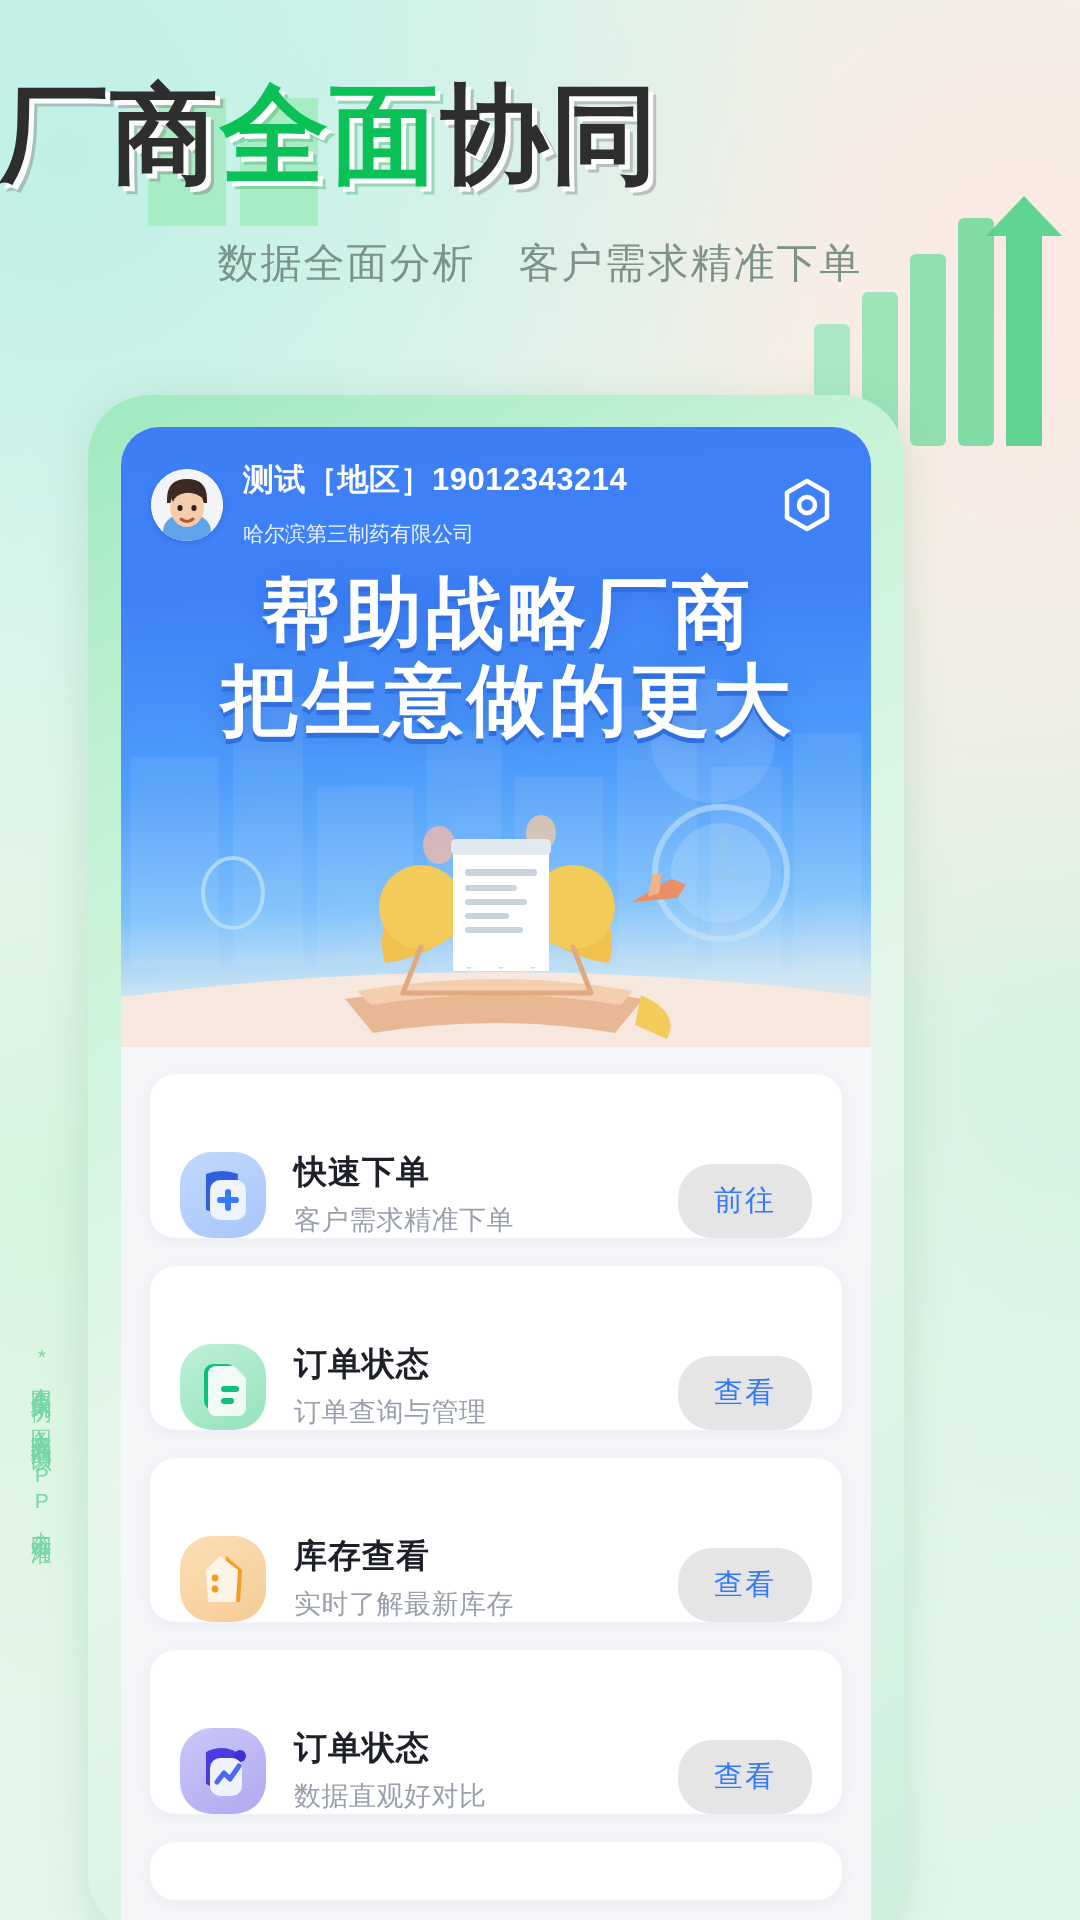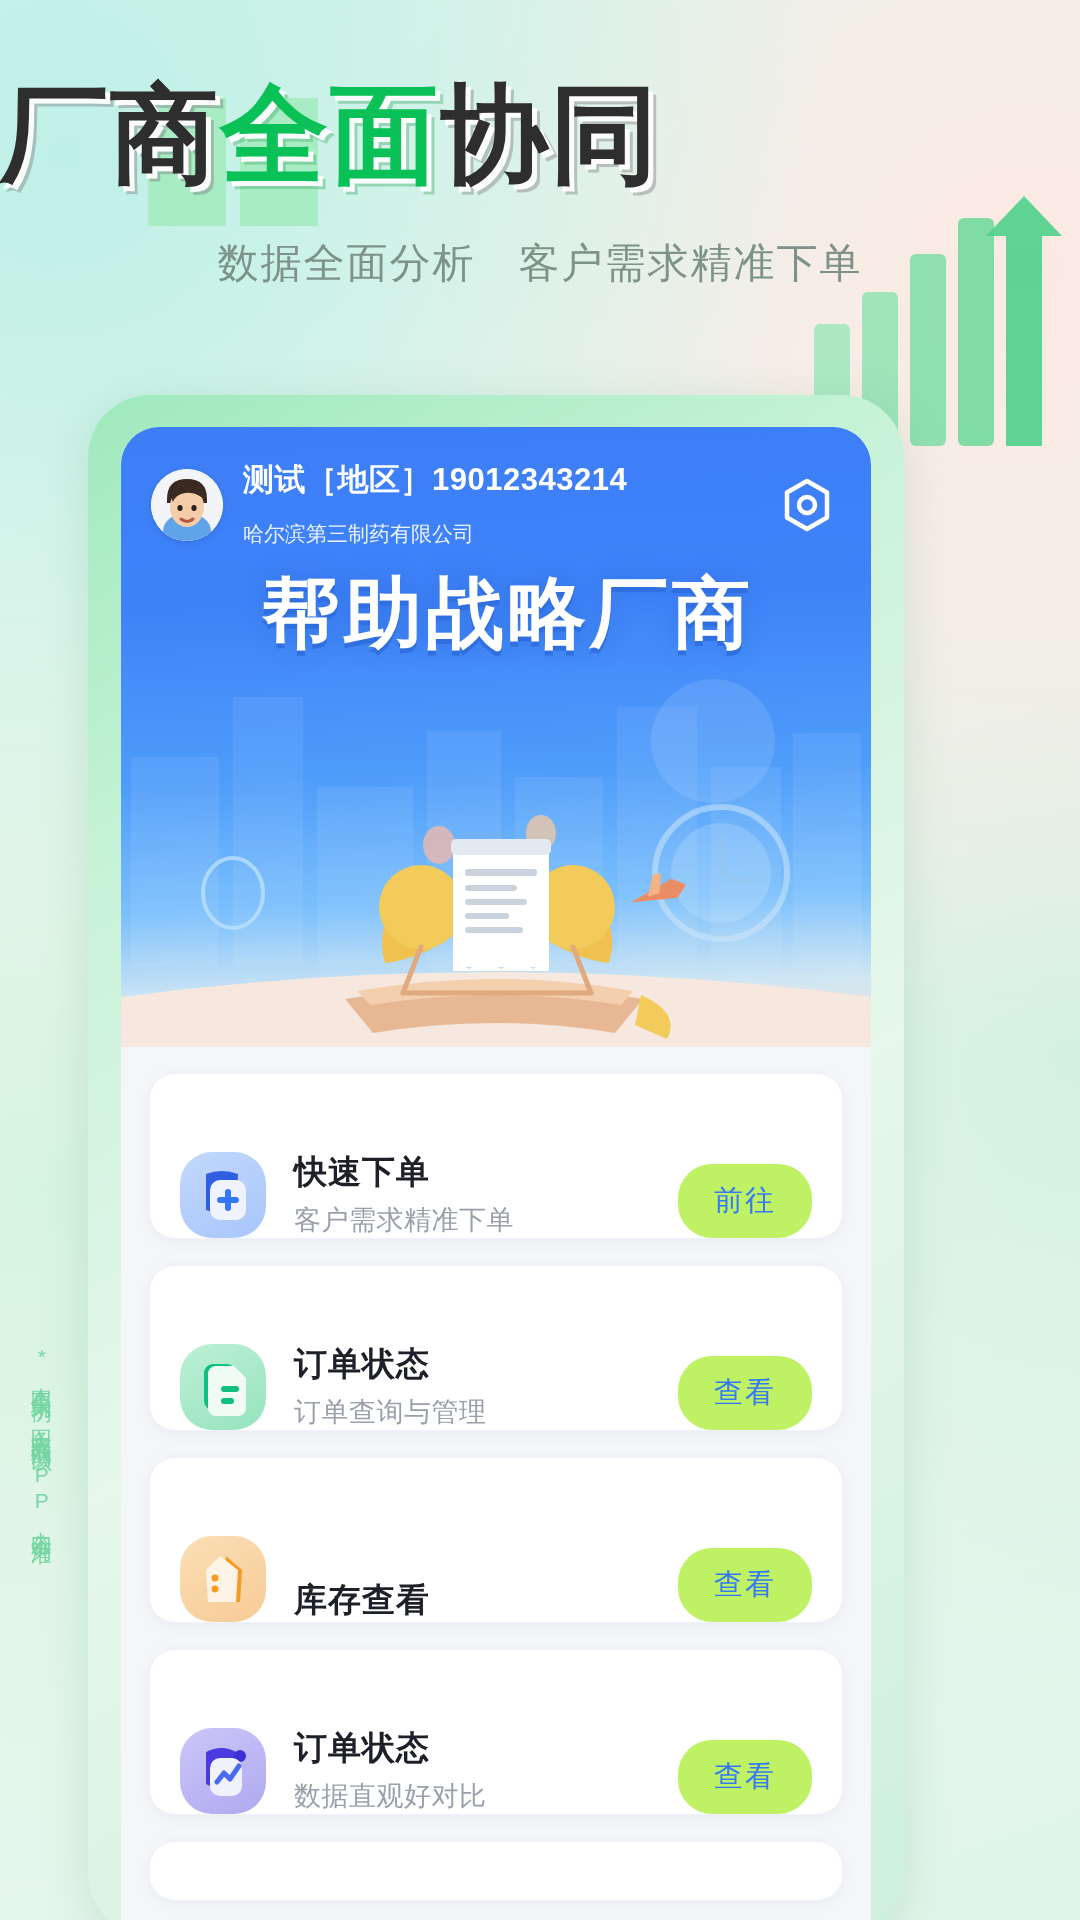--- a/index.html
+++ b/index.html
@@ -94,21 +94,21 @@
     background:#ffffff; border-radius:26px; height:166px;
     display:flex; align-items:flex-end; padding:0 30px; margin-bottom:26px;
     box-shadow:0 3px 14px rgba(130,150,190,.10);
     border:1px solid #eef2f9;
   }
   .card-icon { width:86px; height:86px; border-radius:32px; flex:0 0 auto; position:relative; overflow:hidden; }
   .card-text { margin-left:28px; flex:1 1 auto; }
   .card-title { font-size:33px; font-weight:700; color:#1d2029; line-height:1.3; letter-spacing:1px; }
   .card-sub { font-size:27px; color:#9aa0ab; margin-top:9px; line-height:1.3; letter-spacing:.5px; }
   .card-btn {
-    flex:0 0 auto; background:#bef264; color:#3579f6; border-radius:34px;
+    flex:0 0 auto; background:#e5e5e5; color:#3579f6; border-radius:34px;
     padding:17px 36px; font-size:29px; letter-spacing:2px; border:none;
     font-family:"Liberation Sans","DejaVu Sans",sans-serif;
   }
 </style>
 </head>
 <body>
 
 <svg class="arrow-deco" viewBox="0 0 260 250">
   <rect x="8" y="128" width="36" height="122" rx="6" fill="#9fe6bd" opacity=".85"></rect>
   <rect x="56" y="96" width="36" height="154" rx="6" fill="#8fe2b2" opacity=".85"></rect>
@@ -173,20 +173,21 @@
       <div class="gear-btn">
         <svg viewBox="0 0 56 56" width="56" height="56">
           <path d="M28 4 L48 15.5 L48 40.5 L28 52 L8 40.5 L8 15.5 Z" fill="none" stroke="#ffffff" stroke-width="4.5" stroke-linejoin="round"></path>
           <circle cx="28" cy="28" r="8" fill="none" stroke="#ffffff" stroke-width="4.5"></circle>
         </svg>
       </div>
     </div>
 
     <div class="banner-slogan">
       <div>帮助战略厂商</div>
+      <div>把生意做的更大</div>
     </div>
 
     <svg class="banner-art" viewBox="0 0 750 260" preserveAspectRatio="xMidYMax meet">
 
       <path d="M0 210 Q375 160 750 210 L750 260 L0 260 Z" fill="#f6e8de"></path>
 
       <g opacity=".75">
         <ellipse cx="112" cy="106" rx="30" ry="35" fill="none" stroke="#bfe3fb" stroke-width="4"></ellipse>
         <ellipse cx="318" cy="58" rx="16" ry="19" fill="#f6b9a8"></ellipse>
         <ellipse cx="420" cy="46" rx="15" ry="18" fill="#f6c8a0"></ellipse>
@@ -270,20 +271,21 @@
       <div class="card-icon" style="background:linear-gradient(150deg,#fbdfb6,#f6cb95);">
         <svg viewBox="0 0 86 86" width="86" height="86">
           <path d="M46 20 L62 34 L60 66 L44 66 Z" fill="#f79a1e"></path>
           <path d="M40 20 L58 34 L56 66 L28 66 L26 34 Z" fill="#fdf3e6"></path>
           <circle cx="35" cy="42" r="3.4" fill="#f79a1e"></circle>
           <circle cx="35" cy="53" r="3.4" fill="#f79a1e"></circle>
         </svg>
       </div>
       <div class="card-text">
         <div class="card-title">库存查看</div>
+        <div class="card-sub">实时了解最新库存</div>
       </div>
       <button class="card-btn">查看</button>
     </div>
 
     <div class="card">
       <div class="card-icon" style="background:linear-gradient(150deg,#cbc7f8,#afa9f0);">
         <svg viewBox="0 0 86 86" width="86" height="86">
           <path d="M26 24 Q42 16 56 24 L54 58 Q40 64 26 56 Z" fill="#4a3ae0"></path>
           <circle cx="60" cy="28" r="6" fill="#3c2fd4"></circle>
           <rect x="30" y="30" width="32" height="38" rx="10" fill="#eff2fd"></rect>

